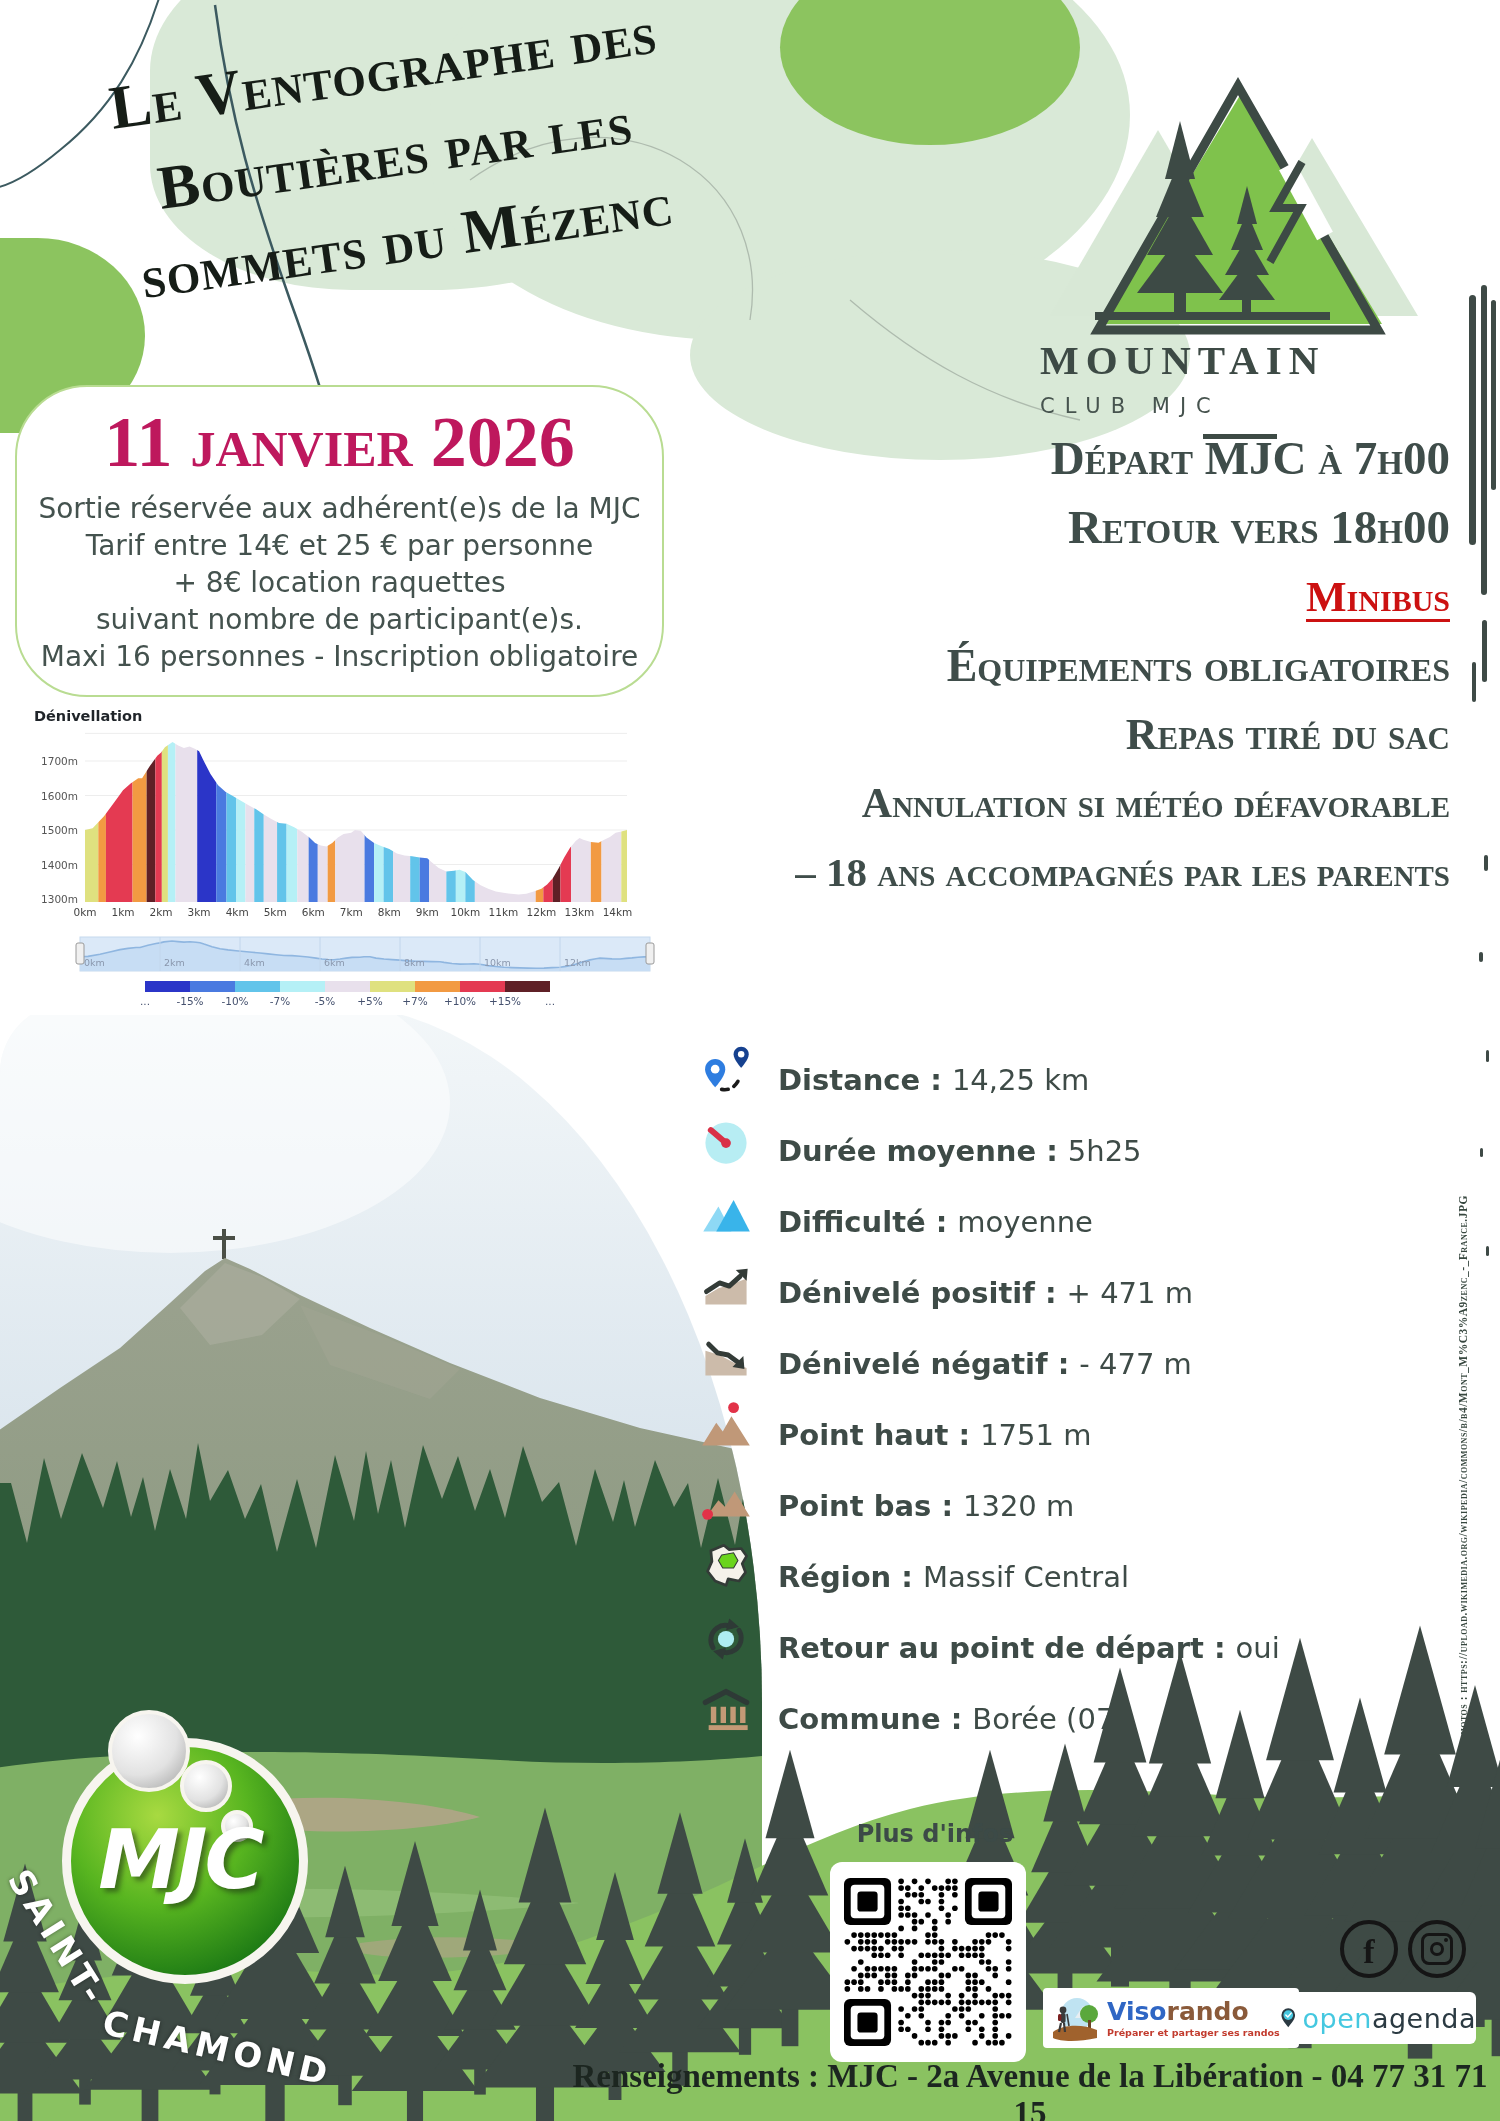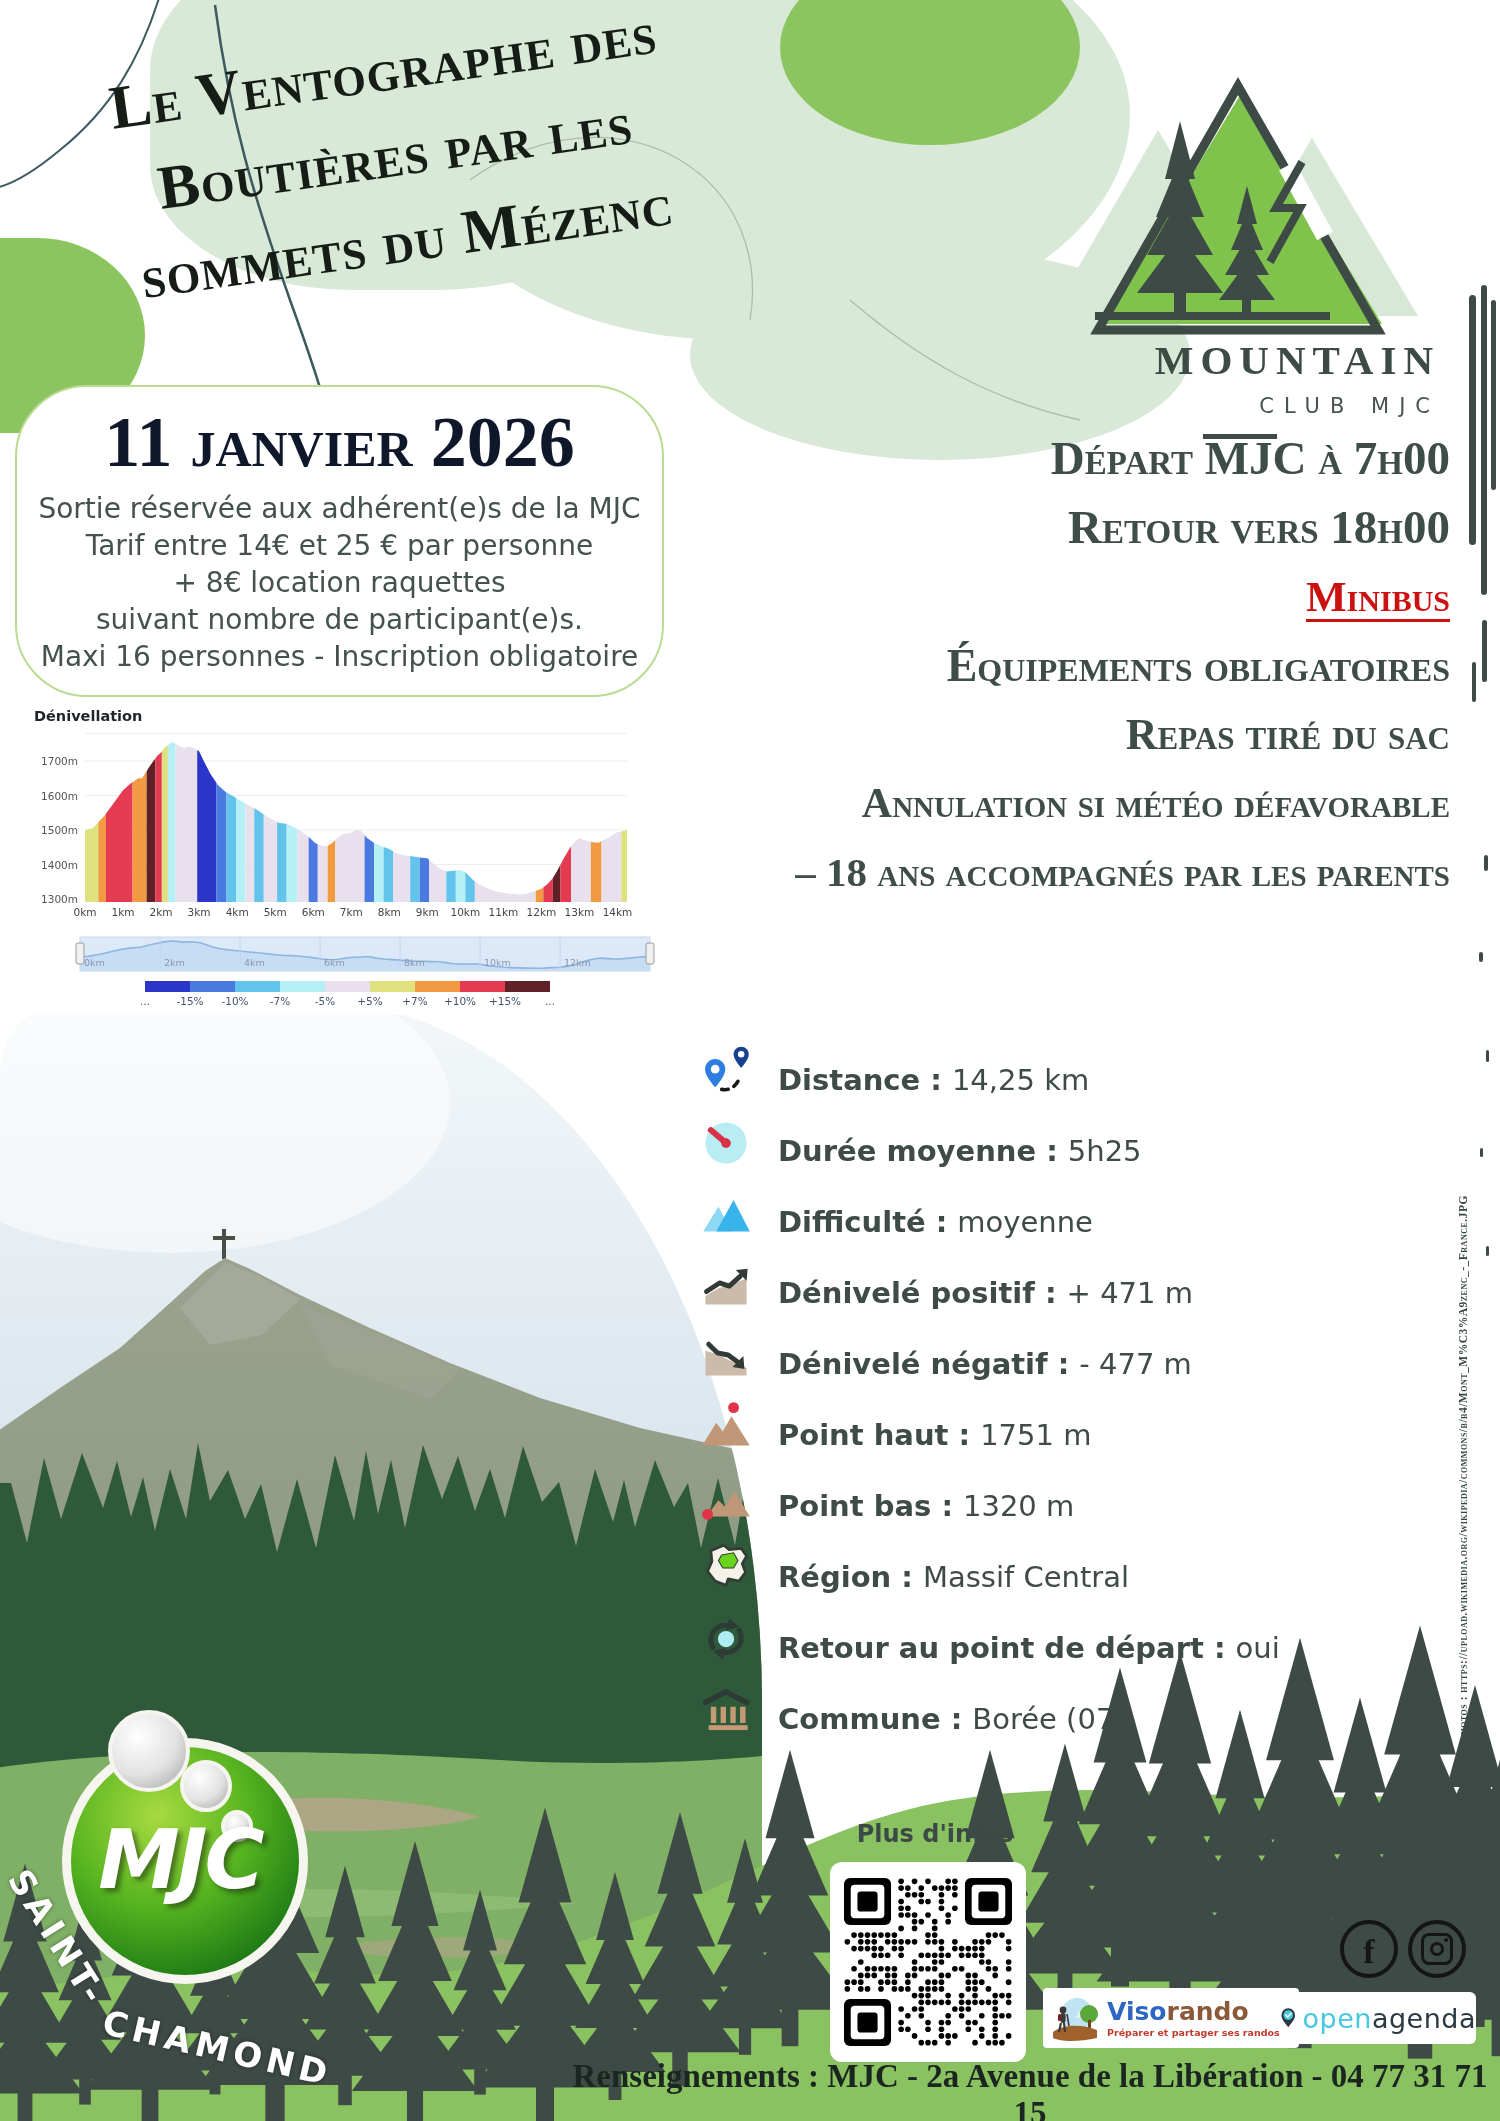--- a/index.html
+++ b/index.html
@@ -13,31 +13,31 @@
   .blob.pale{background:#d9e9d7;}
   .blob.bright{background:#8cc45f;}
   .contours{position:absolute;left:0;top:0;z-index:1;}
 
   
   .poster-title{left:55px;top:26px;width:680px;transform:rotate(-8deg);z-index:3;
     text-align:center;font-family:"Liberation Serif",serif;font-variant:small-caps;
     font-weight:700;font-size:62px;line-height:86px;color:#161d17;letter-spacing:1px;}
 
   
-  .club-logo{left:1040px;top:58px;width:400px;z-index:3;text-align:right;}
+  .club-logo{left:1040px;top:58px;width:400px;z-index:3;text-align:left;}
   .club-logo .name{font-family:"Liberation Serif",serif;font-size:41px;font-weight:700;
      letter-spacing:7px;color:#3d4a45;margin-top:-16px;}
   .club-logo .subtitle{font-size:21px;letter-spacing:10px;color:#46534e;margin-top:10px;}
   .club-logo .rule{width:74px;height:5px;background:#3d4a45;margin:16px auto 0 auto;}
 
   
   .date-card{left:15px;top:385px;width:645px;height:308px;background:#fff;
     border:2px solid #b9dc92;border-radius:72px;z-index:4;text-align:center;}
   .date-card .date{font-family:"Liberation Serif",serif;font-variant:small-caps;font-weight:700;
-    font-size:72px;color:#0f172a;margin-top:14px;}
+    font-size:72px;color:#be185d;margin-top:14px;}
   .date-card .body{font-size:28px;line-height:37px;color:#44524e;margin-top:6px;}
 
   
   .trip-info{left:630px;top:424px;width:820px;z-index:3;text-align:right;
     font-family:"Liberation Serif",serif;font-variant:small-caps;font-weight:700;color:#3f4d4a;}
   .trip-info div{height:69px;line-height:69px;white-space:nowrap;}
   .ti-1,.ti-2{font-size:47px;}
   .ti-3{font-size:43px;color:#cc1111;}
   .ti-3 span{text-decoration:underline;text-underline-offset:8px;text-decoration-thickness:3px;}
   .ti-4{font-size:46px;}

